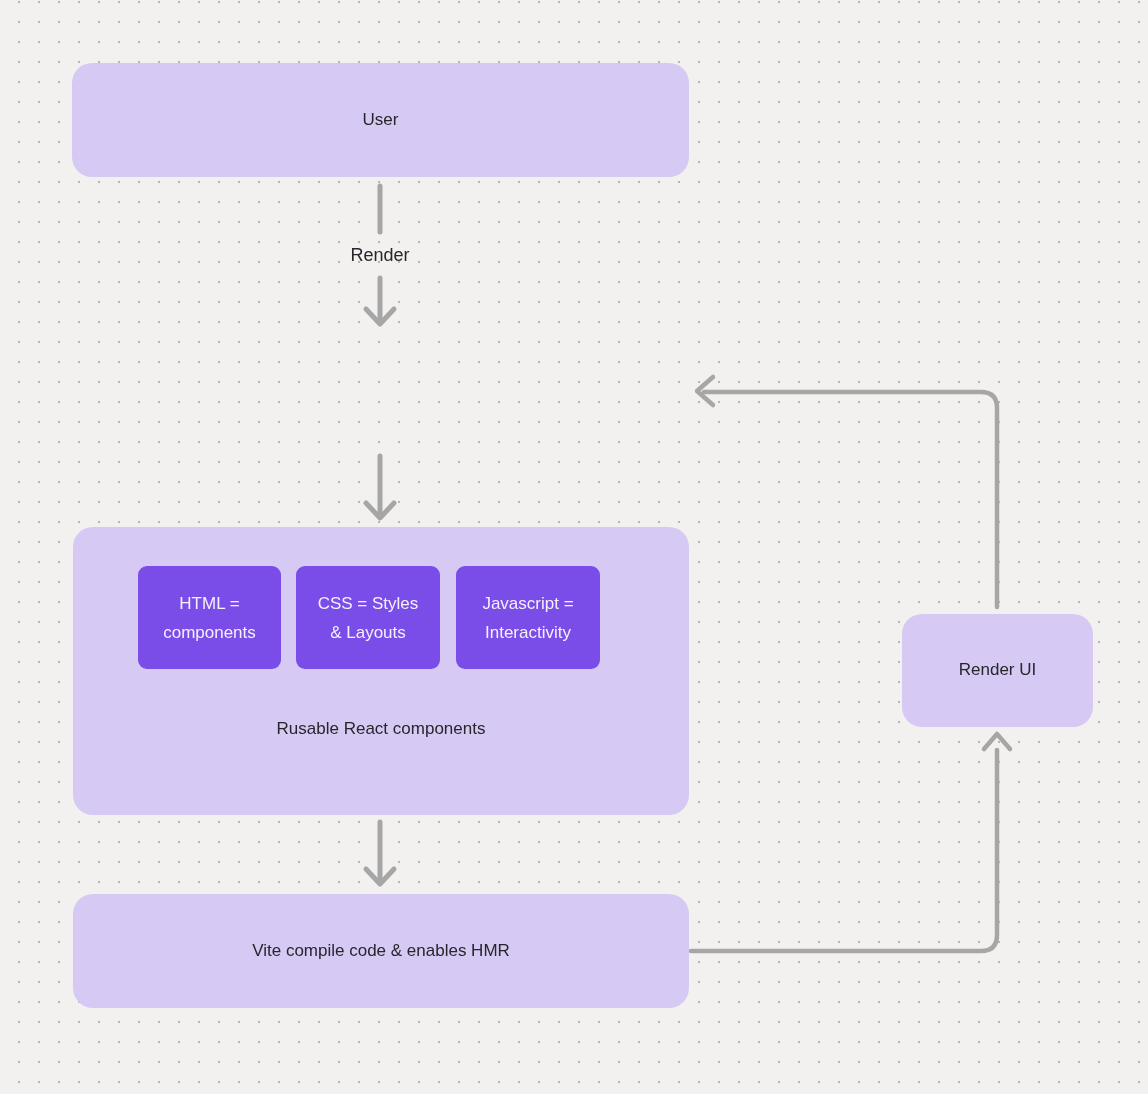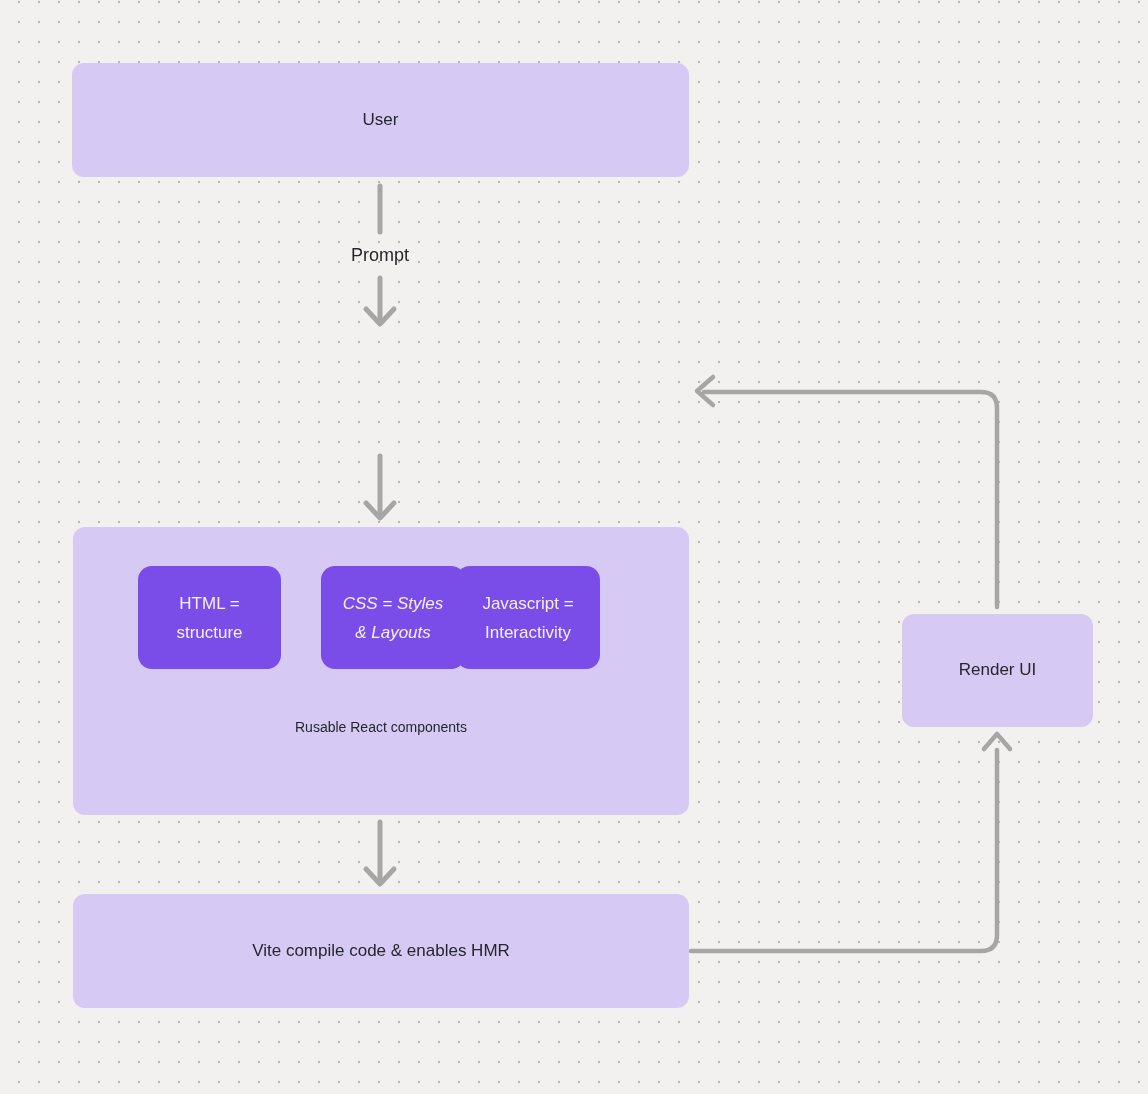--- a/index.html
+++ b/index.html
@@ -25,59 +25,59 @@
     position: absolute;
     left: 0;
     top: 0;
     width: 1148px;
     height: 1094px;
     pointer-events: none;
   }
   .node {
     position: absolute;
     background: #d6caf5;
-    border-radius: 12px;
+    border-radius: 20px;
     display: flex;
     align-items: center;
     justify-content: center;
     font-size: 17px;
     line-height: 1.3;
     color: #26262b;
     text-align: center;
   }
   .node-user        { left: 72px;  top: 63px;  width: 617px; height: 114px; }
   .node-web         { left: 72px;  top: 333px; width: 617px; height: 115px; }
   .node-group       { left: 73px;  top: 527px; width: 616px; height: 288px; }
   .node-vite        { left: 73px;  top: 894px; width: 616px; height: 114px; }
   .node-render      { left: 902px; top: 614px; width: 191px; height: 113px; }
   .chip {
     position: absolute;
     top: 566px;
     height: 103px;
     background: #7a4ce8;
-    border-radius: 14px;
+    border-radius: 9px;
     display: flex;
     flex-direction: column;
     align-items: center;
     justify-content: center;
     color: #f5f0fd;
     font-size: 17px;
     line-height: 29px;
     text-align: center;
   }
   .chip-html { left: 138px; width: 143px; }
-  .chip-css  { left: 321px; width: 144px; font-style: italic; }
+  .chip-css  { left: 296px; width: 144px; }
   .chip-js   { left: 456px; width: 144px; }
   .group-caption {
     position: absolute;
     left: 73px;
     top: 719px;
     width: 616px;
     text-align: center;
-    font-size: 14px;
+    font-size: 17px;
     color: #26262b;
   }
   .edge-label {
     position: absolute;
     left: 280px;
     top: 245px;
     width: 200px;
     text-align: center;
     font-size: 18px;
     color: #26262b;
@@ -117,28 +117,28 @@
     <g>
       <path d="M 997 607 V 408 Q 997 392 981 392 H 704" stroke-width="4.5"></path>
       <path d="M 713 377 L 697 391 L 713 405" stroke-width="4.5"></path>
     </g>
   </svg>
 
   <div class="node node-user">
     <span>User</span>
   </div>
 
-  <div class="edge-label">Prompt</div>
+  <div class="edge-label">Render</div>
 
 
   <div class="node node-group"></div>
 
   <div class="chip chip-html">
     <div>HTML =</div>
-    <div>structure</div>
+    <div>components</div>
   </div>
   <div class="chip chip-css">
     <div>CSS = Styles</div>
     <div>&amp; Layouts</div>
   </div>
   <div class="chip chip-js">
     <div>Javascript =</div>
     <div>Interactivity</div>
   </div>
 

